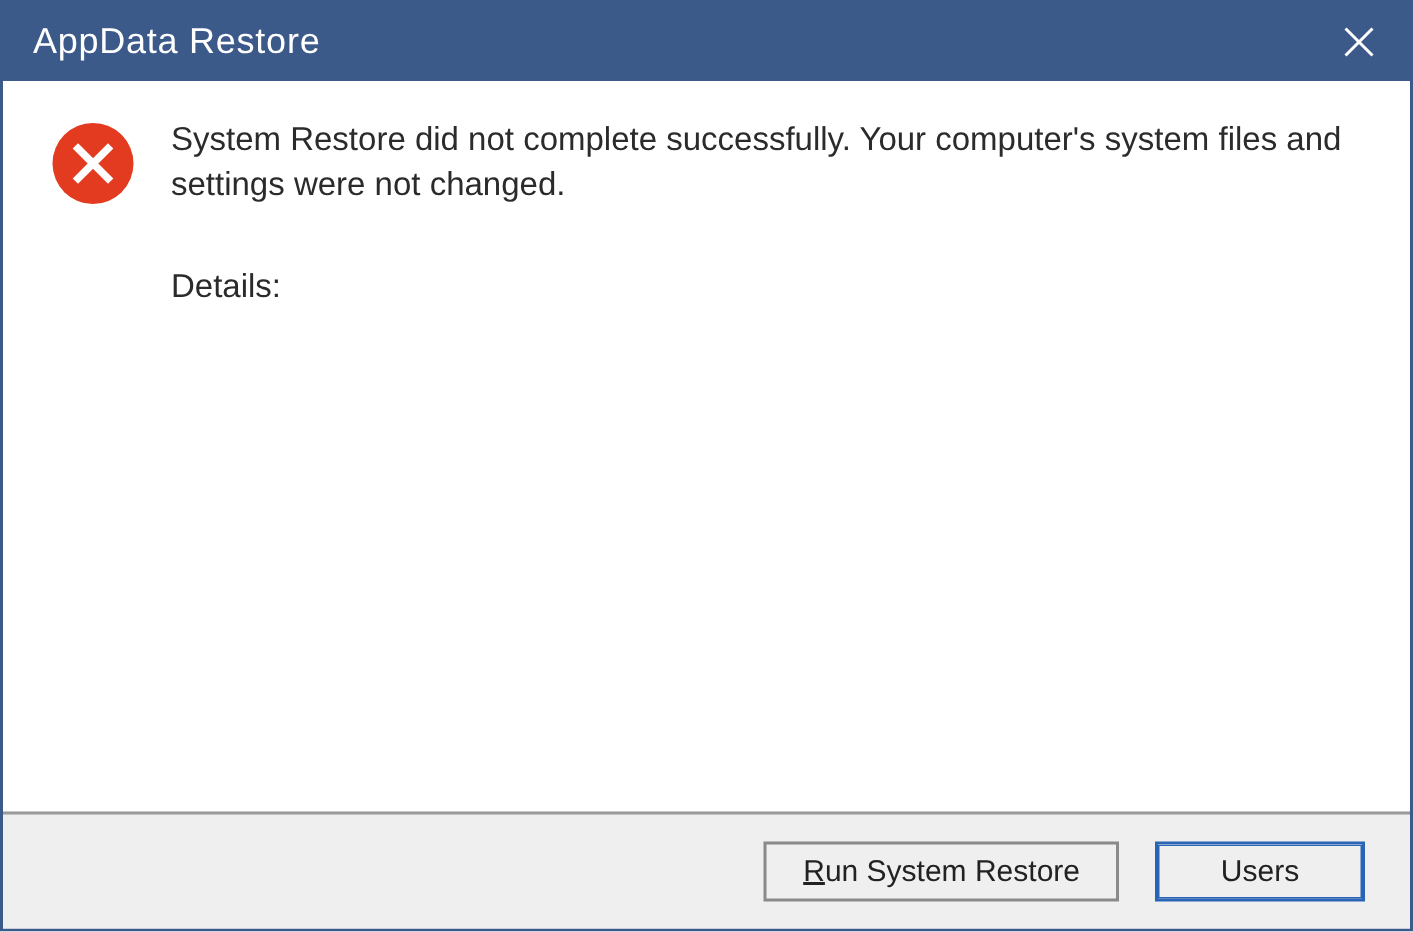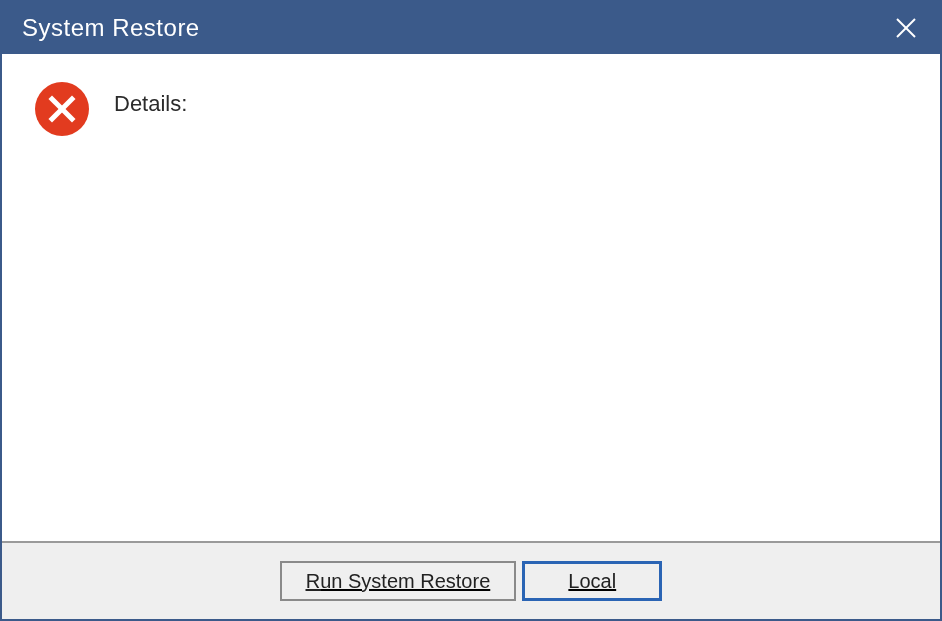--- a/index.html
+++ b/index.html
@@ -80,25 +80,24 @@
   .details-label { margin-bottom: 8px; margin-top: 11px; }
   .details-body { margin-bottom: 10px; }
   .spacer { flex: 1; }
   .advice { margin-bottom: 10px; }
   .footer {
     border-top: 2px solid #9a9a9a;
     height: 78px;
     background: #efefef;
     display: flex;
     align-items: center;
-    justify-content: center;
-    gap: 6px;
+    justify-content: flex-end;
+    gap: 24px;
     padding: 0 30px;
     flex-shrink: 0;
-    text-decoration: underline;
   }
   .btn {
     height: 40px;
     min-width: 140px;
     padding: 0 24px;
     background: #efefef;
     border: 2px solid #8a8a8a;
     font-size: 20px;
     font-family: inherit;
     color: #222;
@@ -112,46 +111,47 @@
     box-shadow: inset 0 0 0 1px #2a64b4;
   }
   .mnemonic { text-decoration: underline; }
 </style>
 </head>
 <body>
 
 <div class="window">
 
   <div class="titlebar">
-    <div class="title">System Restore</div>
+    <div class="title">AppData Restore</div>
     <div class="close-x">
       <svg width="22" height="22" viewBox="0 0 22 22">
         <line x1="2" y1="2" x2="20" y2="20" stroke="#fff" stroke-width="2"></line>
         <line x1="20" y1="2" x2="2" y2="20" stroke="#fff" stroke-width="2"></line>
       </svg>
     </div>
   </div>
 
   <div class="body">
     <div class="icon-col">
       <div class="error-circle">
         <svg width="30" height="30" viewBox="0 0 30 30">
           <line x1="5" y1="5" x2="25" y2="25" stroke="#fff" stroke-width="5" stroke-linecap="square"></line>
           <line x1="25" y1="5" x2="5" y2="25" stroke="#fff" stroke-width="5" stroke-linecap="square"></line>
         </svg>
       </div>
     </div>
     <div class="text-col">
+      <div class="summary">System Restore did not complete successfully. Your computer's system files and settings were not changed.</div>
       <div class="details-label">Details:</div>
       <div class="spacer"></div>
     </div>
   </div>
 
   <div class="footer">
     <button class="btn">
       <span><span class="mnemonic">R</span><span>un System Restore</span></span>
     </button>
     <button class="btn default">
-      <span>Local</span>
+      <span>Users</span>
     </button>
   </div>
 
 </div>
 
 </body></html>

